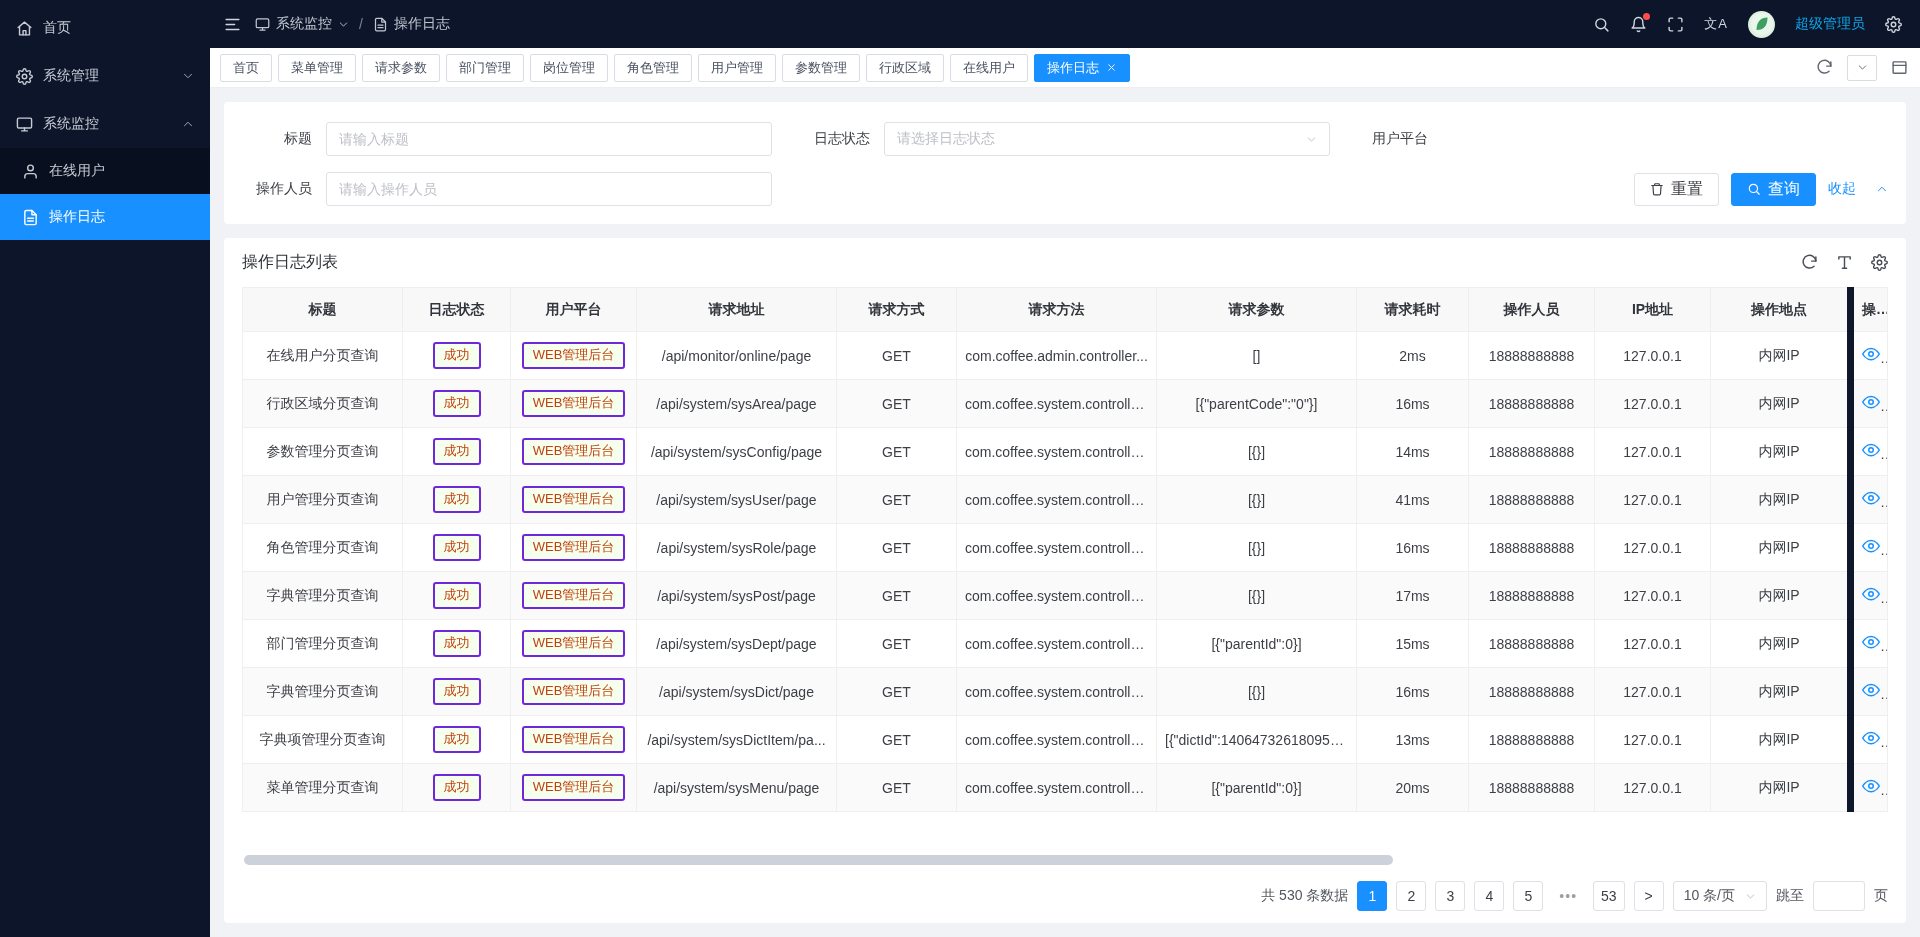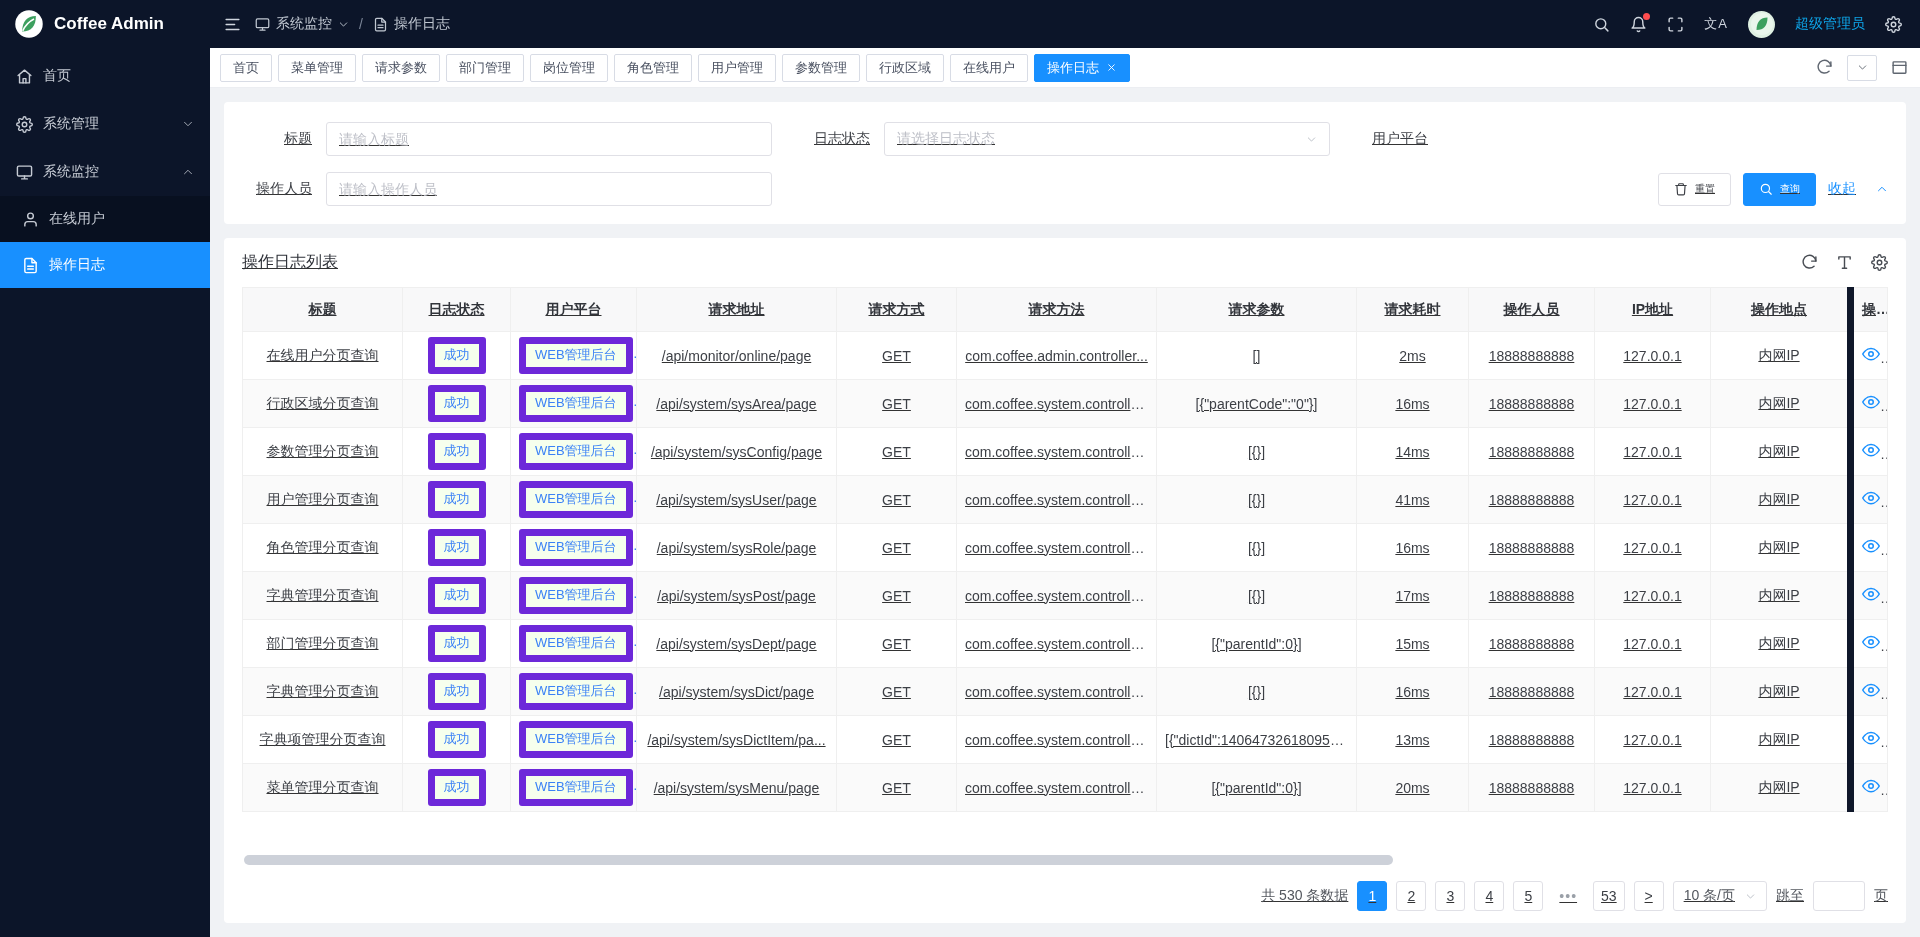--- a/index.html
+++ b/index.html
@@ -50,55 +50,55 @@
   .tabs { display:flex; align-items:center; gap:6px; overflow:hidden; }
   .tab { height:28px; padding:0 12px; border:1px solid #d8dce5; background:#fff; font-size:13px; color:#495060; display:flex; align-items:center; gap:7px; cursor:pointer; border-radius:2px; white-space:nowrap; }
   .tab.active { background:#1890ff; border-color:#1890ff; color:#fff; }
   .tab .icon { color:#fff; }
   .tab-actions { display:flex; align-items:center; gap:14px; color:#5f6670; }
   .tab-action-box { border:1px solid #d8dce5; border-radius:2px; width:30px; height:26px; display:flex; align-items:center; justify-content:center; cursor:pointer; }
   .tab-action { cursor:pointer; display:inline-flex; }
 
   
   .content { flex:1; padding:14px; display:flex; flex-direction:column; gap:14px; min-height:0; overflow:hidden; }
-  .card { background:#fff; border-radius:4px;text-decoration:underline; }
+  .card { background:#fff; border-radius:4px; }
 
   
   .filter-card { padding:20px 18px 18px; flex-shrink:0; }
   .filter-grid { display:grid; grid-template-columns:1fr 1fr 1fr; gap:16px 28px; }
   .field { display:flex; align-items:center; gap:14px; min-width:0; }
   .field > label { width:70px; text-align:right; color:#3c3f45; font-size:14px; flex-shrink:0; }
   .control { flex:1; height:34px; border:1px solid #e0e0e6; border-radius:3px; background:#fff; font-size:14px; padding:0 12px; min-width:0; }
   input.control { color:#ef4444; outline:none; }
   input.control::placeholder { color:#bdbfc7; }
   .select { display:flex; align-items:center; justify-content:space-between; gap:8px; cursor:pointer; }
   .select .placeholder { color:#bdbfc7; overflow:hidden; white-space:nowrap; text-overflow:ellipsis; }
   .select .icon { color:#b8bcc4; }
   .actions { display:flex; align-items:center; justify-content:flex-end; gap:12px; }
-  .btn { height:33px; padding:0 15px; border-radius:3px; border:1px solid #e0e0e6; background:#fff; font-size:10px; display:inline-flex; align-items:center; gap:7px; color:#3c3f45; cursor:pointer; font-family:inherit; }
+  .btn { height:33px; padding:0 15px; border-radius:3px; border:1px solid #e0e0e6; background:#fff; font-size:16px; display:inline-flex; align-items:center; gap:7px; color:#3c3f45; cursor:pointer; font-family:inherit; }
   .btn .icon { width:14px; height:14px; }
   .btn-primary { background:#1890ff; border-color:#1890ff; color:#fff; }
   .link { color:#1890ff; display:inline-flex; align-items:center; gap:20px; font-size:14px; cursor:pointer; }
   .link .icon { width:12px; height:12px; }
 
   
   .table-card { flex:1; display:flex; flex-direction:column; padding:14px 18px 12px; min-height:0; }
   .card-head { display:flex; justify-content:space-between; align-items:center; margin-bottom:14px; flex-shrink:0; }
   .card-title { font-size:16px; color:#2e3138; }
   .head-tools { display:flex; align-items:center; gap:18px; color:#484c53; }
   .tool { cursor:pointer; display:inline-flex; }
 
   table { width:100%; border-collapse:collapse; table-layout:fixed; font-size:14px; }
   th, td { border:1px solid #efefef; text-align:center; padding:0 8px; overflow:hidden; white-space:nowrap; text-overflow:ellipsis; }
   thead th { background:#f8f8f9; font-weight:600; color:#32353b; height:44px; }
   tbody td { height:48px; color:#3c3f45; }
   tbody tr:nth-child(even) { background:#fafafa; }
   th:last-child, td:last-child { border-left:7px solid #0f172a; }
 
-  .tag { display:inline-block; padding:3px 9px; font-size:13px; border-radius:3px; color:#3b82f6; border:7px solid #6d28d9; background:#f6ffed; line-height:1.25; }
+  .tag { display:inline-block; padding:3px 9px; font-size:13px; border-radius:3px; color:#c2410c; border:2px solid #6d28d9; background:#f6ffed; line-height:1.25; }
   .eye { color:#1890ff; width:18px; height:18px; cursor:pointer; }
 
   .spacer { flex:1; min-height:10px; }
   .hscroll { height:10px; margin:0 2px 4px; position:relative; flex-shrink:0; cursor:pointer; }
   .hscroll .thumb { position:absolute; left:0; top:0; height:10px; width:70%; background:#cdd1d9; border-radius:5px; }
 
   
   .pagination { display:flex; align-items:center; justify-content:flex-end; gap:9px; padding-top:12px; font-size:14px; color:#53575e; flex-shrink:0; }
   .page-item { min-width:30px; height:30px; border:1px solid #e0e0e6; border-radius:3px; display:flex; align-items:center; justify-content:center; background:#fff; cursor:pointer; padding:0 7px; color:#3c3f45; }
   .page-item.active { background:#1890ff; color:#fff; border-color:#1890ff; }
@@ -106,30 +106,20 @@
   .page-size { height:30px; border:1px solid #e0e0e6; border-radius:3px; display:flex; align-items:center; gap:10px; padding:0 10px; background:#fff; cursor:pointer; }
   .page-size .icon { color:#b8bcc4; }
   .jump-input { width:52px; height:30px; border:1px solid #e0e0e6; border-radius:3px; outline:none; padding:0 8px; font-size:14px; }
 </style>
 </head>
 <body>
 
 <div class="app">
 
   <aside class="sidebar">
-    <div class="logo">
-      <span class="logo-icon">
-        <svg viewBox="0 0 24 24">
-            <circle cx="12" cy="12" r="11" fill="#ffffff"></circle>
-            <path d="M17.5 5.5c-7 0-11 4.5-11 12.5 7.5 0 11-4.5 11-12.5z" fill="#3da05f"></path>
-            <path d="M7 17.5c2-4.5 5-7.5 9-9.5" stroke="#ffffff" stroke-width="1.2" fill="none"></path>
-          </svg>
-      </span>
-      <span class="logo-text">Coffee Admin</span>
-    </div>
     <nav class="menu" id="menu">
         <div class="menu-item">
           <span class="icon">
             <svg viewBox="0 0 24 24" fill="none" stroke="currentColor" stroke-width="2" stroke-linecap="round" stroke-linejoin="round">
               <path d="M3 10.5 12 3l9 7.5"></path>
               <path d="M5 9.5V21h14V9.5"></path>
               <path d="M10 21v-6h4v6"></path>
             </svg>
           </span>
           <span>首页</span>

